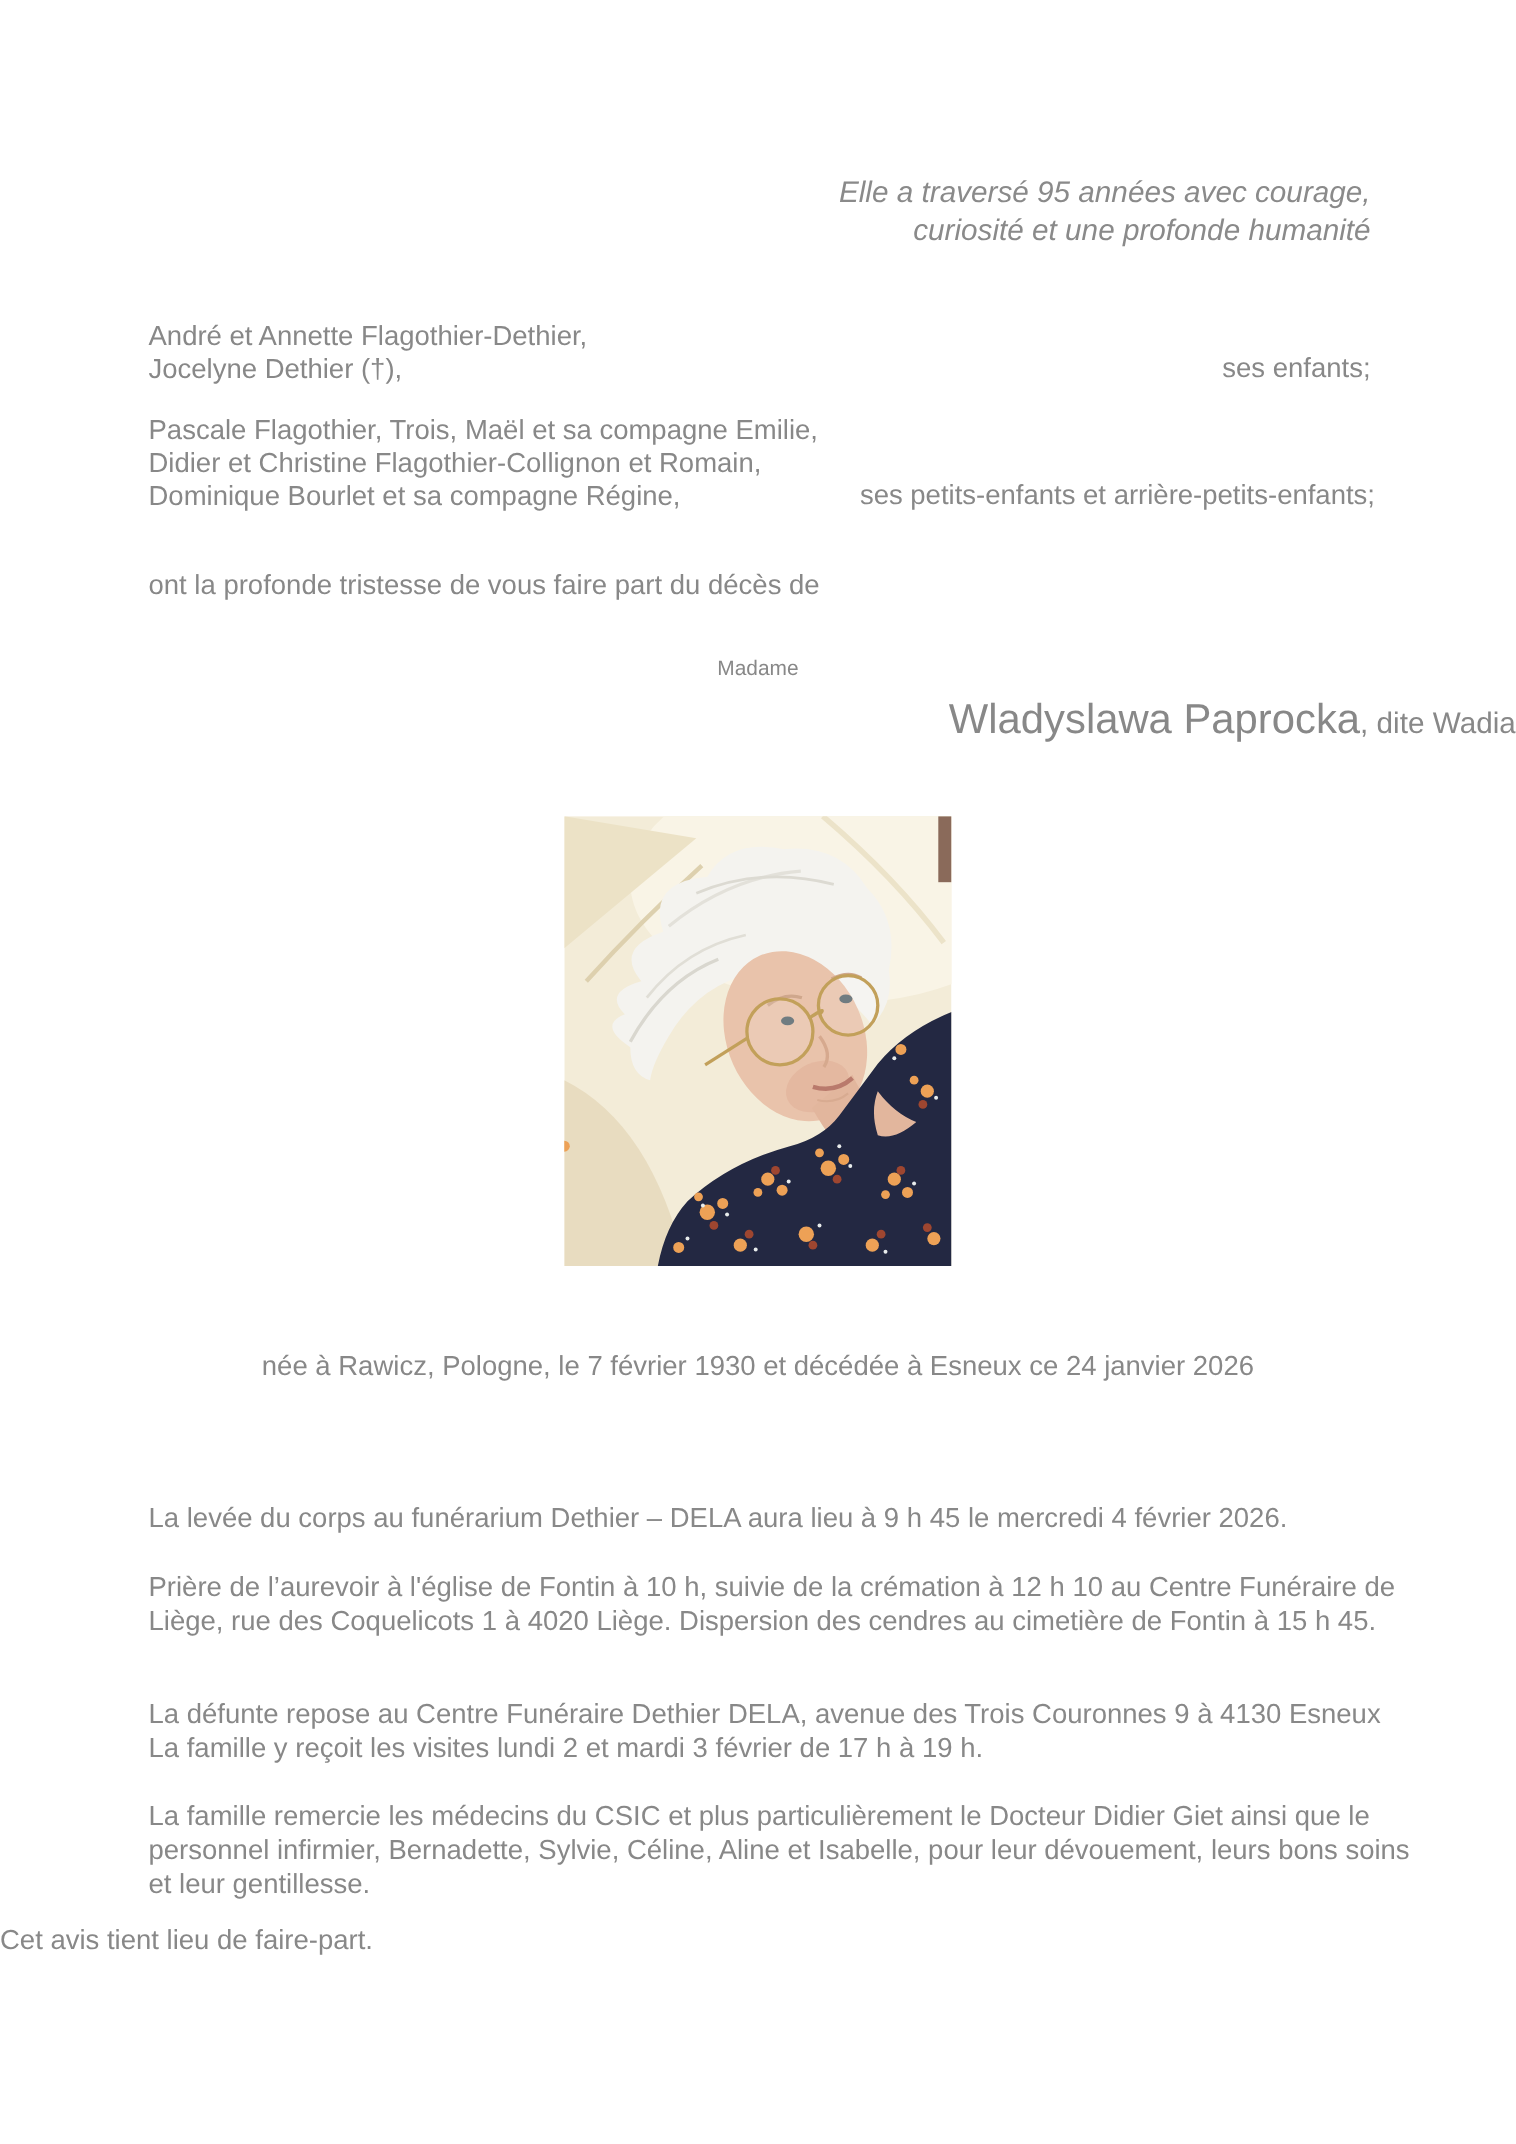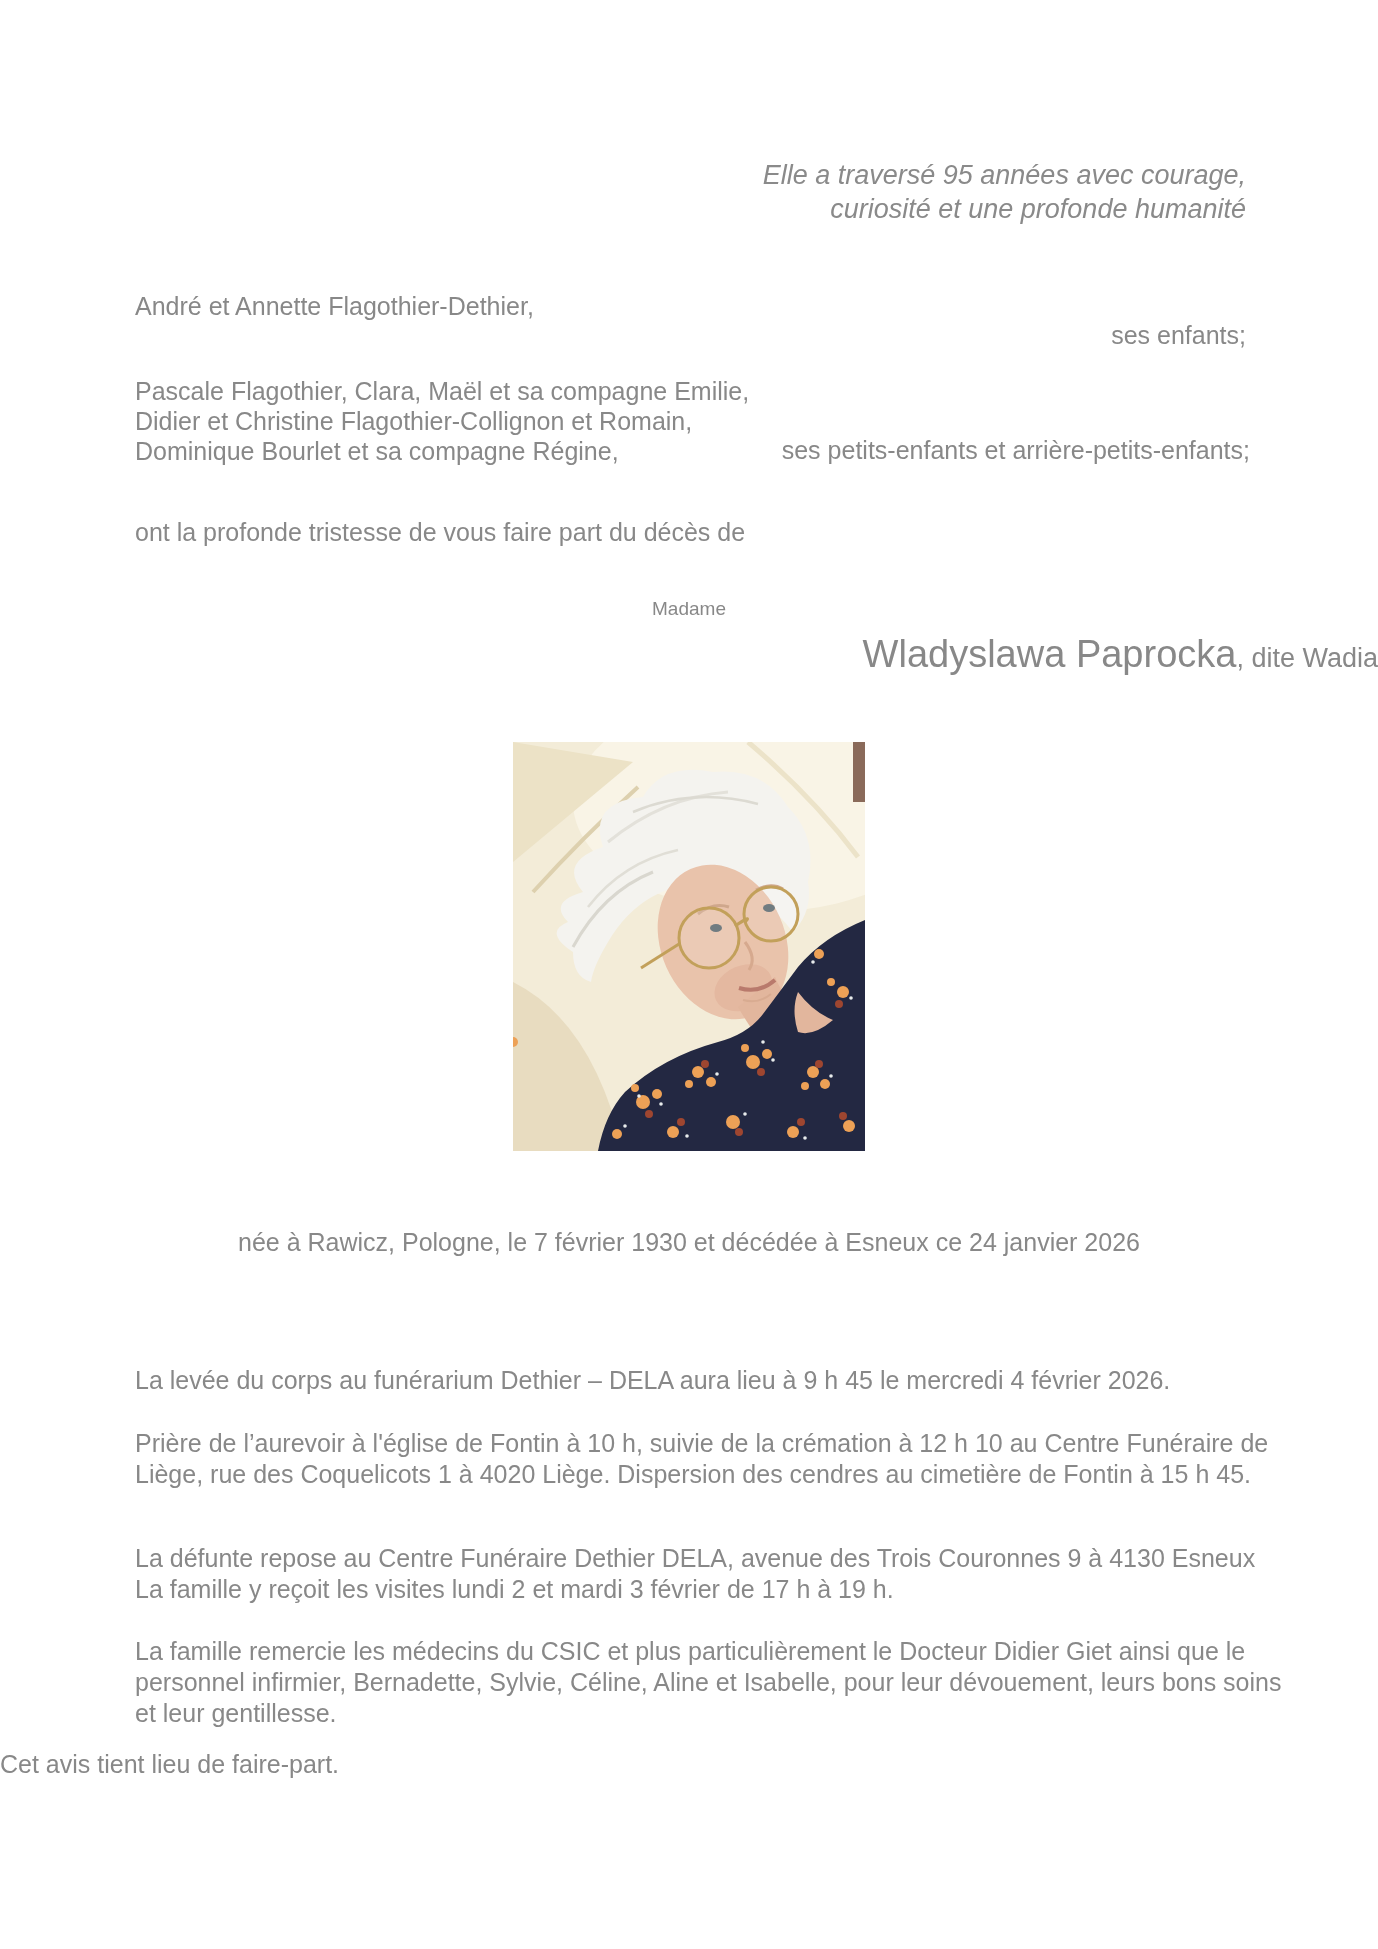--- a/index.html
+++ b/index.html
@@ -40,25 +40,26 @@
 
 <div class="page">
 
   <div class="epigraph">
     <div>Elle a traversé 95 années avec courage,</div>
     <div>curiosité et une profonde humanité</div>
   </div>
 
   <div class="children-block">
     <div>André et Annette Flagothier-Dethier,</div>
+    <div>Jocelyne Dethier (†),</div>
   </div>
   <div class="label-children">ses enfants;</div>
 
   <div class="grandchildren-block">
-    <div>Pascale Flagothier, Clara, Maël et sa compagne Emilie,</div>
+    <div>Pascale Flagothier, Trois, Maël et sa compagne Emilie,</div>
     <div>Didier et Christine Flagothier-Collignon et Romain,</div>
     <div>Dominique Bourlet et sa compagne Régine,</div>
   </div>
   <div class="label-grandchildren">ses petits-enfants et arrière-petits-enfants;</div>
 
   <div class="announce">ont la profonde tristesse de vous faire part du décès de</div>
 
   <div class="madame">Madame</div>
 
   <div class="name-line"><span>Wladyslawa Paprocka</span><span class="nickname">, dite Wadia</span></div>

